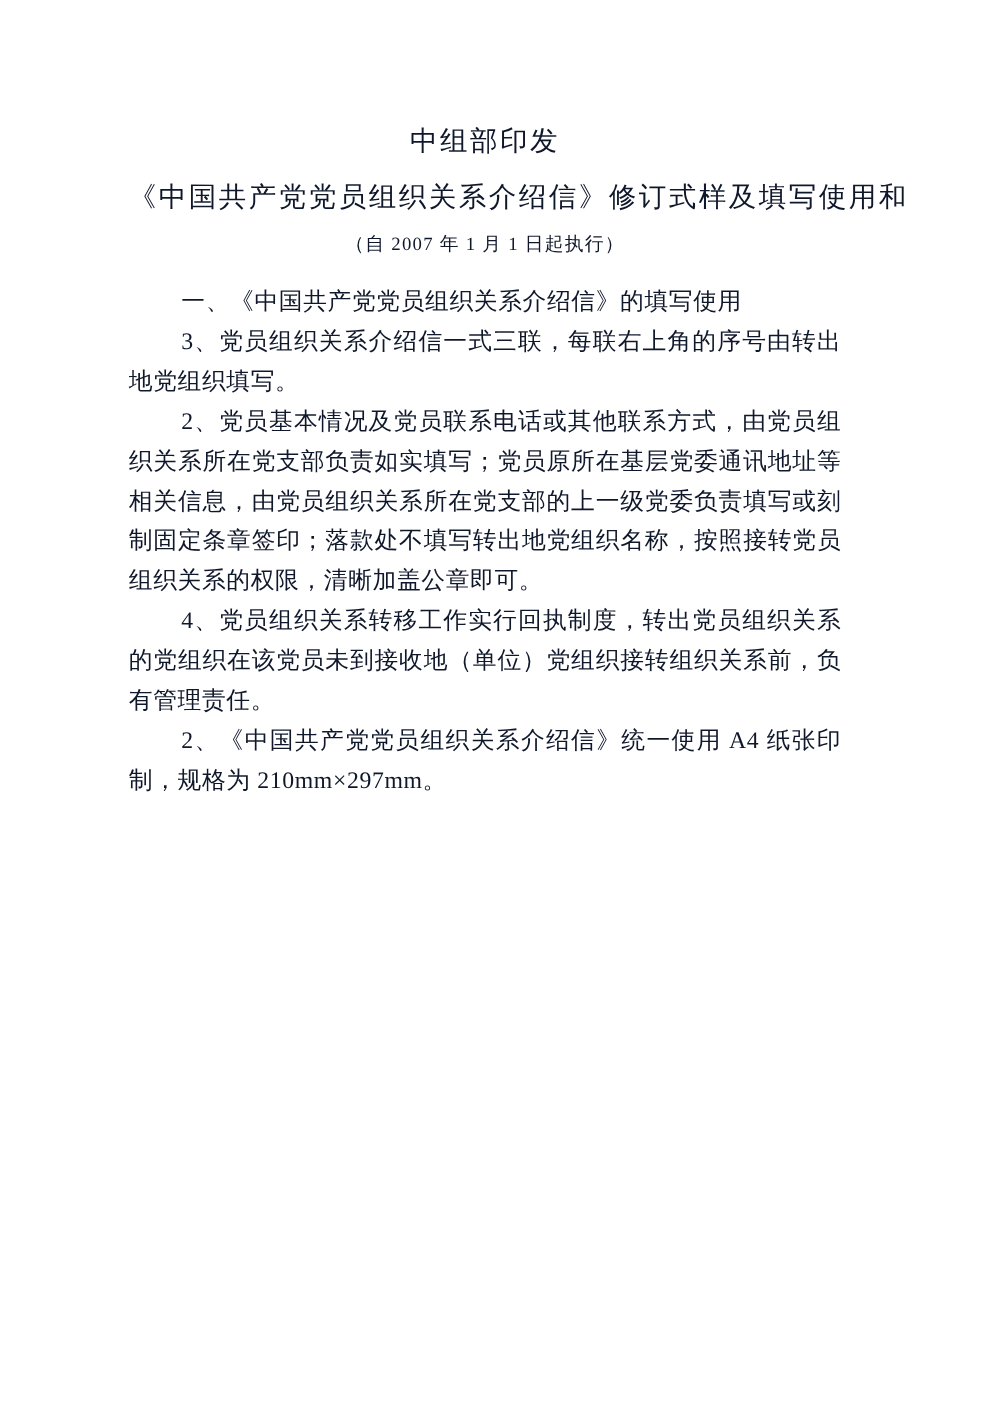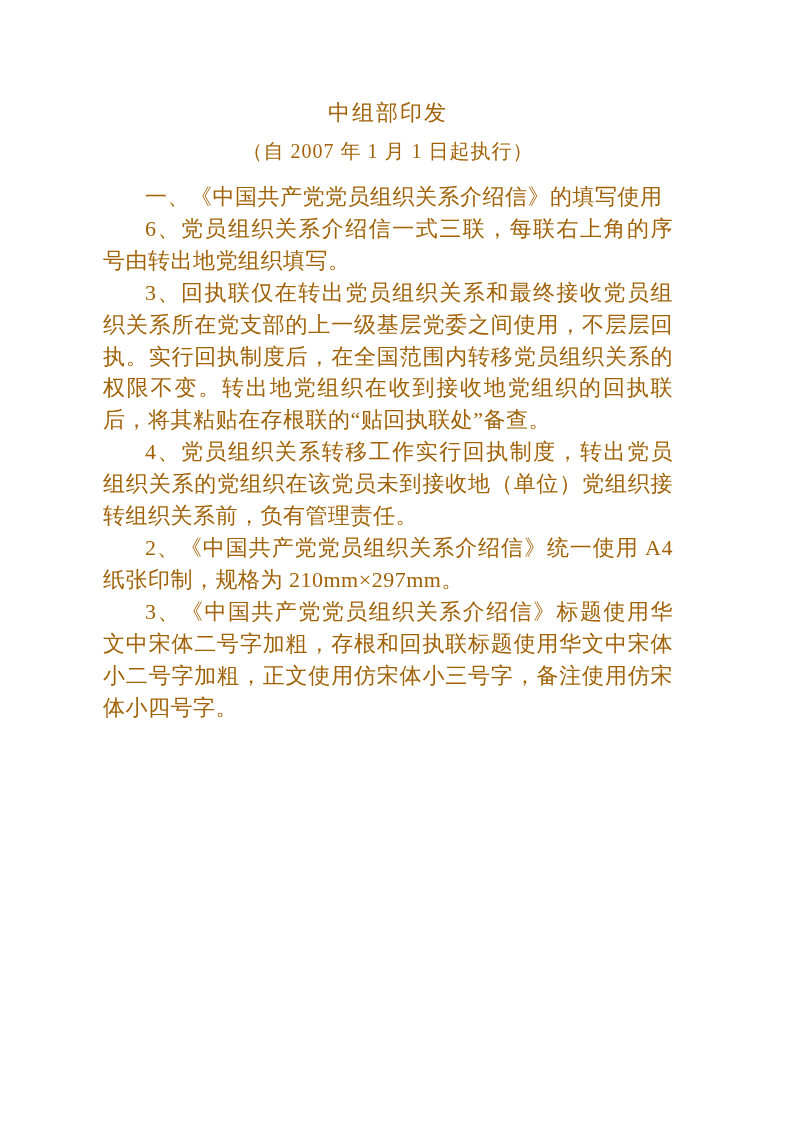--- a/index.html
+++ b/index.html
@@ -8,57 +8,57 @@
     background: #ffffff;
   }
   .page {
     position: relative;
     width: 793px;
     height: 1122px;
     box-sizing: border-box;
     background: #ffffff;
     padding: 90px 120px 0 103px;
     font-family: "Liberation Serif", "DejaVu Serif", serif;
-    color: #a16207;
+    color: #0f172a;
     overflow: hidden;
   }
   .title-line {
     text-align: center;
     font-size: 22px;
     line-height: 45px;
     letter-spacing: 2px;
     white-space: nowrap;
   }
   .date-line {
     text-align: center;
-    font-size: 20px;
+    font-size: 15px;
     line-height: 32px;
     letter-spacing: 1px;
   }
   .body-block {
     margin-top: 14px;
   }
   .para {
     margin: 0;
-    font-size: 22px;
+    font-size: 19px;
     line-height: 31.9px;
     text-align: justify;
     text-indent: 42px;
     letter-spacing: 0.5px;
     word-break: break-all;
   }
 </style>
 </head>
 <body>
 
 <div class="page">
   <div class="title-line">中组部印发</div>
+  <div class="title-line">《中国共产党党员组织关系介绍信》修订式样及填写使用和</div>
   <div class="date-line">（自 2007 年 1 月 1 日起执行）</div>
 
   <div class="body-block">
     <p class="para">一、《中国共产党党员组织关系介绍信》的填写使用</p>
-    <p class="para">6、党员组织关系介绍信一式三联，每联右上角的序号由转出地党组织填写。</p>
-    <p class="para">3、回执联仅在转出党员组织关系和最终接收党员组织关系所在党支部的上一级基层党委之间使用，不层层回执。实行回执制度后，在全国范围内转移党员组织关系的权限不变。转出地党组织在收到接收地党组织的回执联后，将其粘贴在存根联的“贴回执联处”备查。</p>
+    <p class="para">3、党员组织关系介绍信一式三联，每联右上角的序号由转出地党组织填写。</p>
+    <p class="para">2、党员基本情况及党员联系电话或其他联系方式，由党员组织关系所在党支部负责如实填写；党员原所在基层党委通讯地址等相关信息，由党员组织关系所在党支部的上一级党委负责填写或刻制固定条章签印；落款处不填写转出地党组织名称，按照接转党员组织关系的权限，清晰加盖公章即可。</p>
     <p class="para">4、党员组织关系转移工作实行回执制度，转出党员组织关系的党组织在该党员未到接收地（单位）党组织接转组织关系前，负有管理责任。</p>
     <p class="para">2、《中国共产党党员组织关系介绍信》统一使用 A4 纸张印制，规格为 210mm×297mm。</p>
-    <p class="para">3、《中国共产党党员组织关系介绍信》标题使用华文中宋体二号字加粗，存根和回执联标题使用华文中宋体小二号字加粗，正文使用仿宋体小三号字，备注使用仿宋体小四号字。</p>
   </div>
 </div>
 
 </body></html>

